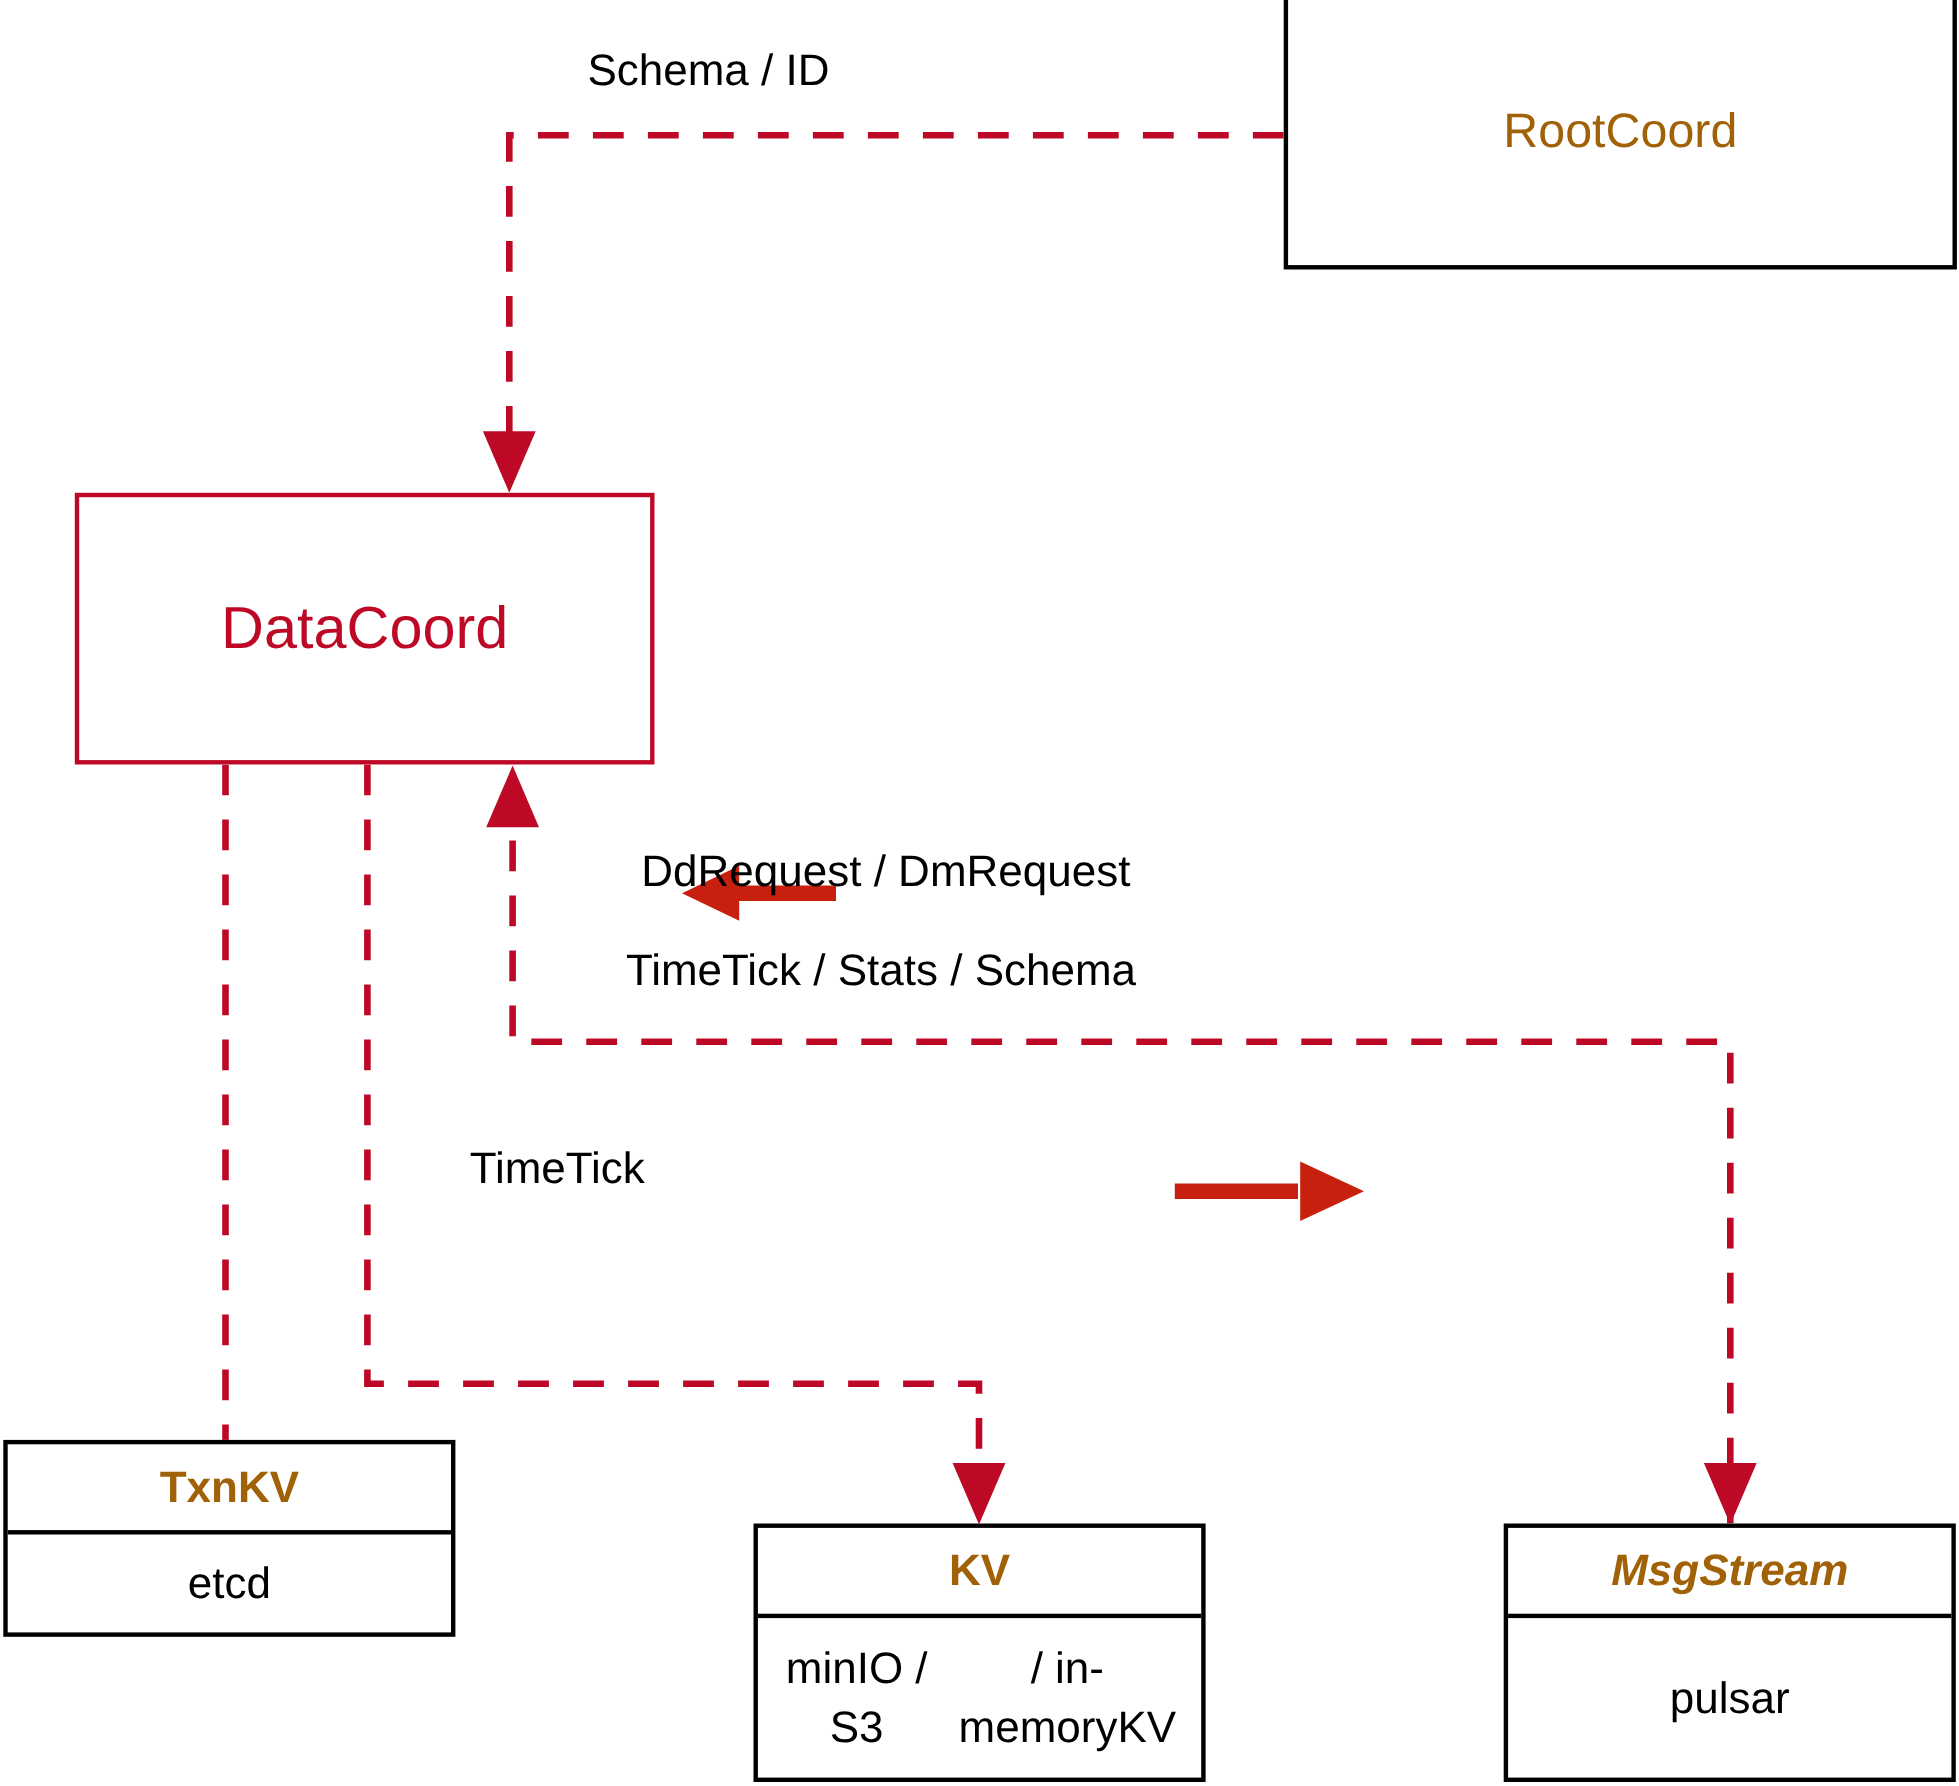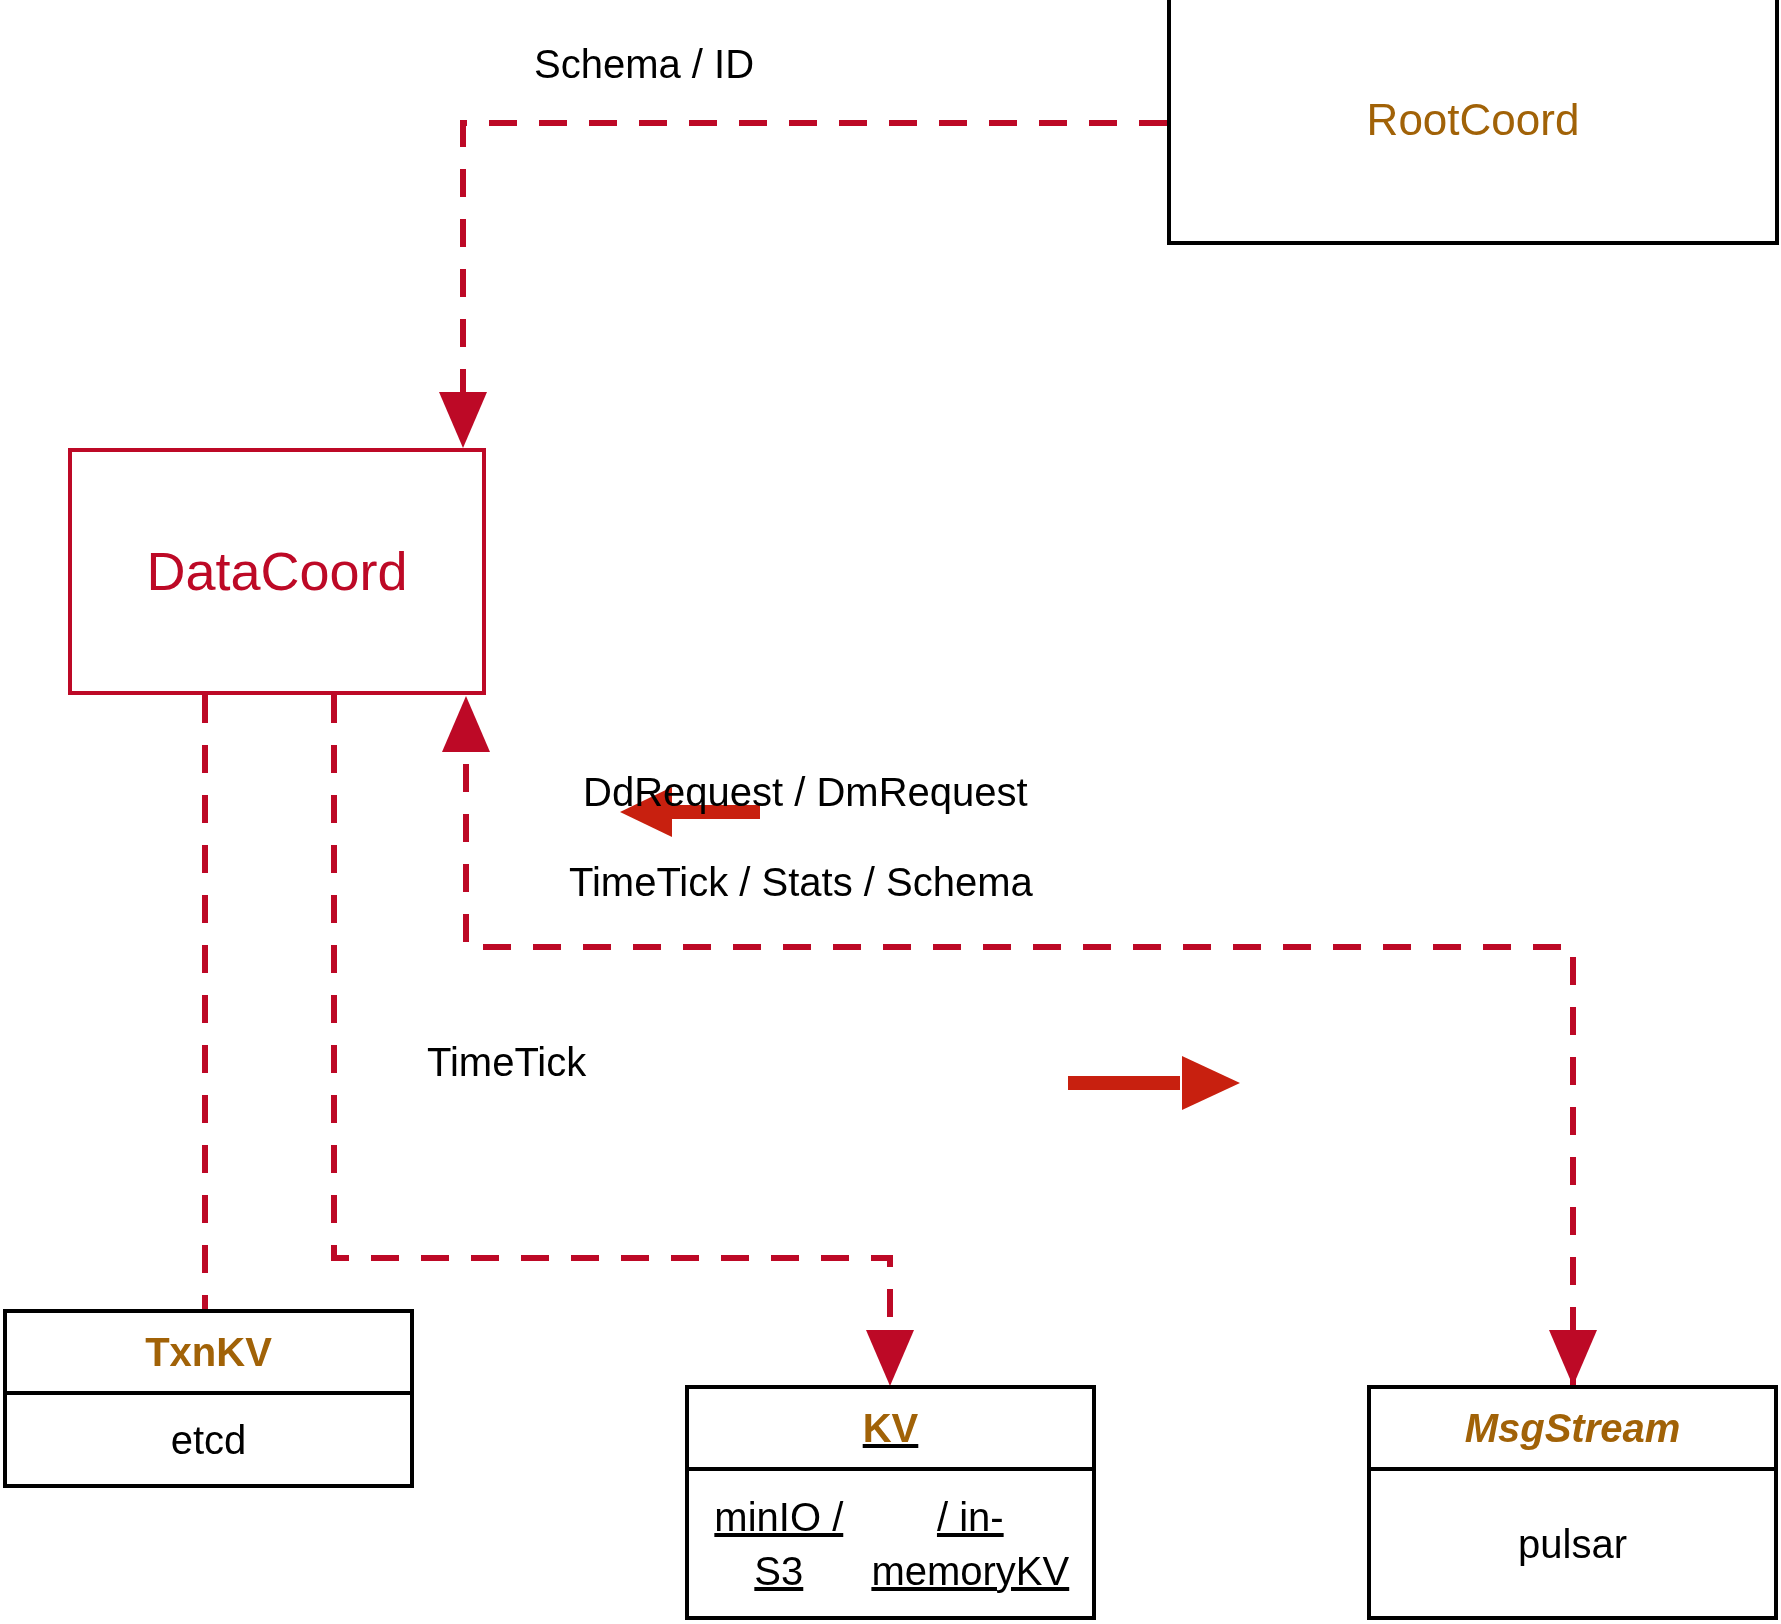--- a/index.html
+++ b/index.html
@@ -119,31 +119,31 @@
     <g>
       <line x1="1068" y1="1083" x2="1180" y2="1083" stroke="#c8200f" stroke-width="14" stroke-linecap="butt"></line>
       <path d="M1240,1083 L1182,1056 L1182,1110 Z" fill="#c8200f"></path>
     </g>
   </svg>
 
   <div class="node-box black" style="left:1167px; top:-4px; width:612px; height:249px;">
     <div class="node-title" style="flex:1;">RootCoord</div>
   </div>
 
-  <div class="node-box crimson" style="left:68px; top:448px; width:418px; height:247px;">
+  <div class="node-box crimson" style="left:68px; top:448px; width:527px; height:247px;">
     <div class="node-title crimson-text" style="flex:1;">DataCoord</div>
   </div>
 
   <div class="node-box black" style="left:3px; top:1309px; width:411px; height:179px;">
     <div class="node-title bold" style="height:78px;">TxnKV</div>
     <div class="node-divider"></div>
     <div class="node-body">etcd</div>
   </div>
 
-  <div class="node-box black" style="left:685px; top:1385px; width:411px; height:235px;text-decoration:underline;">
+  <div class="node-box black" style="left:685px; top:1385px; width:411px; height:235px;">
     <div class="node-title bold" style="height:78px;">KV</div>
     <div class="node-divider"></div>
     <div class="node-body" style="flex-direction:row;">
       <span>minIO / S3</span>
       <span>/ in-memoryKV</span>
     </div>
   </div>
 
   <div class="node-box black" style="left:1367px; top:1385px; width:411px; height:235px;">
     <div class="node-title bold" style="height:78px;font-style:italic;">MsgStream</div>

